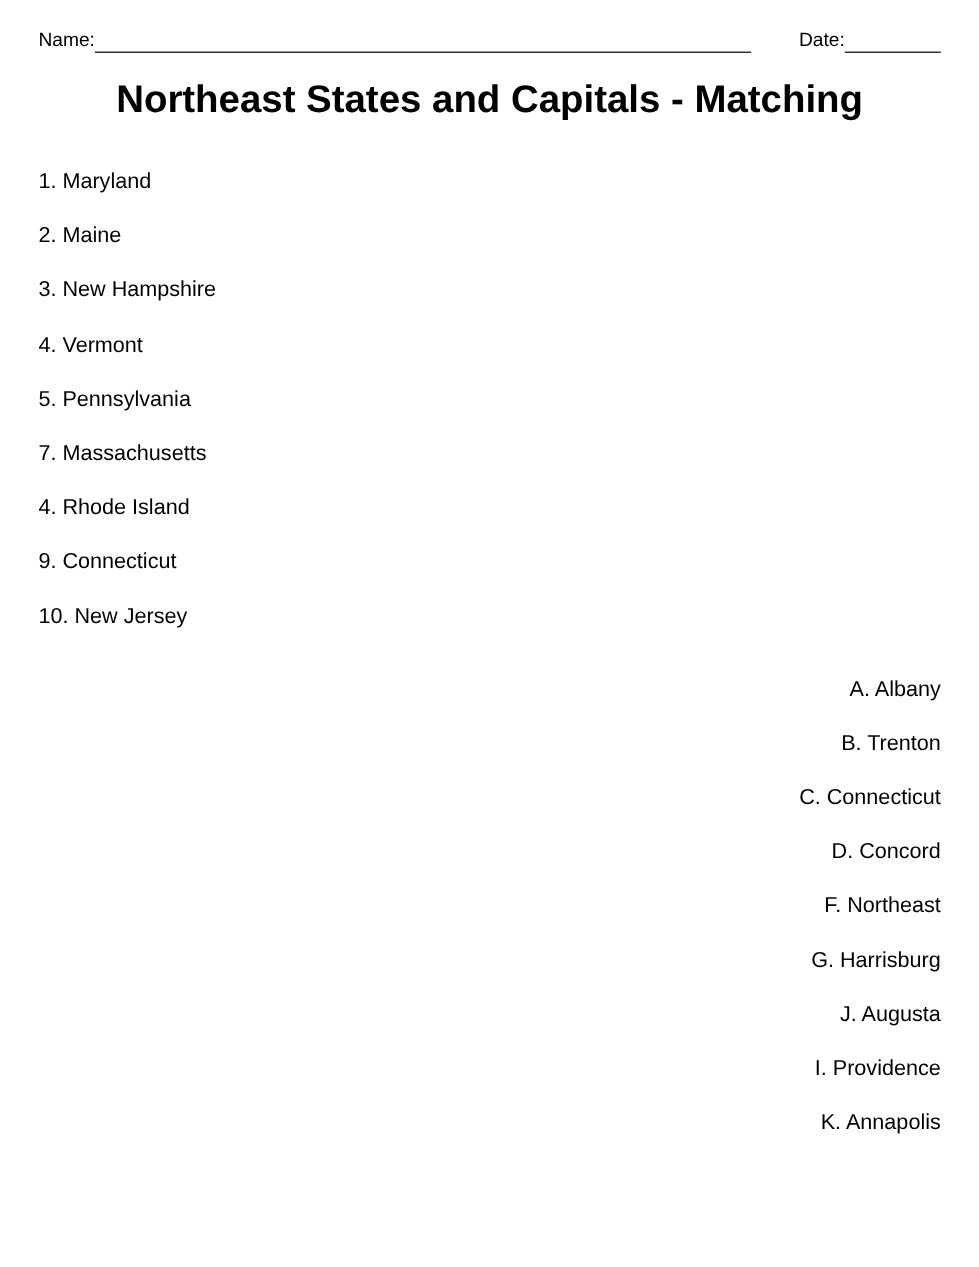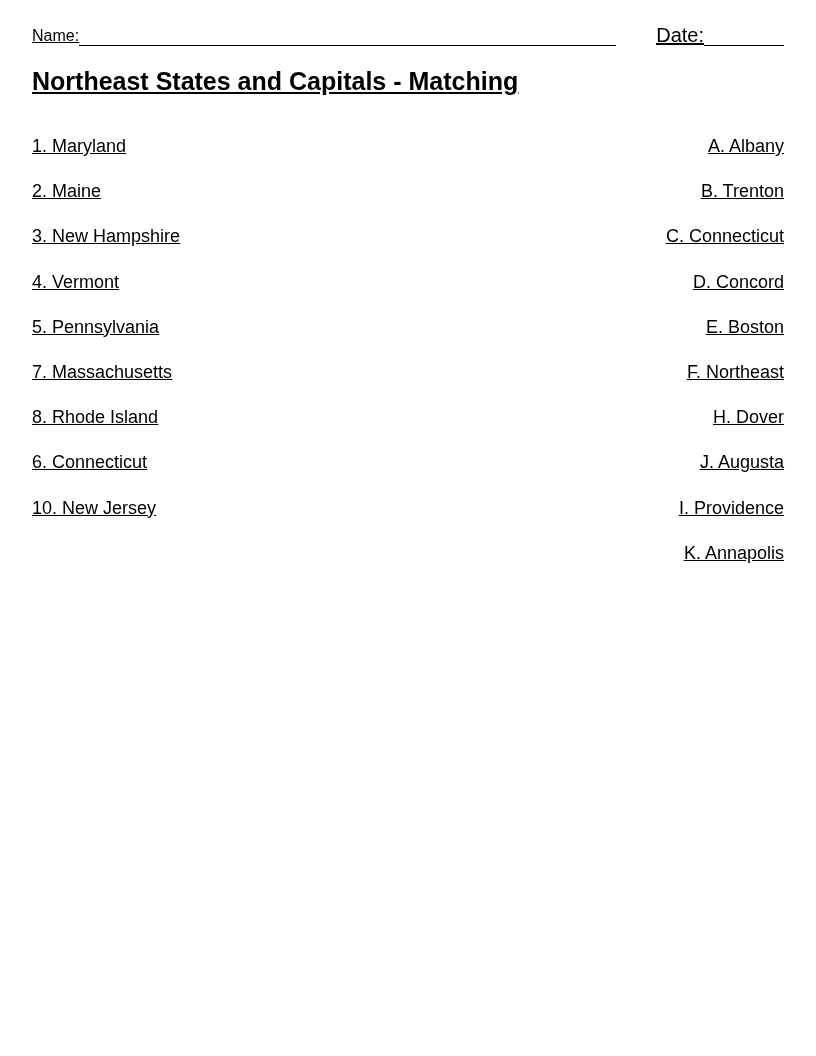--- a/index.html
+++ b/index.html
@@ -1,15 +1,15 @@
 <!DOCTYPE html>
 <html><head>
   <meta charset="utf-8">
   <style>
-    * { margin: 0; padding: 0; box-sizing: border-box; text-decoration: underline; }
+    * { margin: 0; padding: 0; box-sizing: border-box; }
 
     body {
       width: 816px;
       min-height: 1056px;
       background: #ffffff;
       font-family: Arial, sans-serif;
       font-size: 18px;
       color: #000000;
       padding: 24px 32px;
     }
@@ -20,40 +20,41 @@
     }
 
     .name-line {
       flex: 1;
       border-bottom: 1px solid #000;
       height: 20px;
       margin-right: 40px;
     }
 
     .date-label {
-      font-size: 20px;
+      font-size: 16px;
       white-space: nowrap;
     }
 
     .date-line {
       width: 80px;
       border-bottom: 1px solid #000;
       height: 20px;
     }
 
     .page-title {
-      font-size: 25px;
+      font-size: 32px;
       font-weight: bold;
+      text-align: center;
       margin: 16px 0 28px 0;
       font-family: Arial, sans-serif;
     }
 
     .matching-container {
       display: flex;
-      flex-direction: row;
+      flex-direction: column;
       gap: 16px;
     }
 
     .left-column {
       flex: 1;
       display: flex;
       flex-direction: column;
       gap: 0;
     }
 
@@ -91,29 +92,28 @@
 <h1 class="page-title">Northeast States and Capitals - Matching</h1>
 
 <div class="matching-container">
   <div class="left-column" id="left-col">
   <div class="list-item">1. Maryland</div>
       <div class="list-item">2. Maine</div>
       <div class="list-item">3. New Hampshire</div>
       <div class="list-item">4. Vermont</div>
       <div class="list-item">5. Pennsylvania</div>
       <div class="list-item">7. Massachusetts</div>
-      <div class="list-item">8. Rhode Island</div>
-      <div class="list-item">6. Connecticut</div>
+      <div class="list-item">4. Rhode Island</div>
+      <div class="list-item">9. Connecticut</div>
       <div class="list-item">10. New Jersey</div>
     </div>
   <div class="right-column" id="right-col">
   <div class="list-item">A. Albany</div>
       <div class="list-item">B. Trenton</div>
       <div class="list-item">C. Connecticut</div>
       <div class="list-item">D. Concord</div>
-      <div class="list-item">E. Boston</div>
       <div class="list-item">F. Northeast</div>
-      <div class="list-item">H. Dover</div>
+      <div class="list-item">G. Harrisburg</div>
       <div class="list-item">J. Augusta</div>
       <div class="list-item">I. Providence</div>
       <div class="list-item">K. Annapolis</div>
     </div>
 </div>
 
 </body></html>

